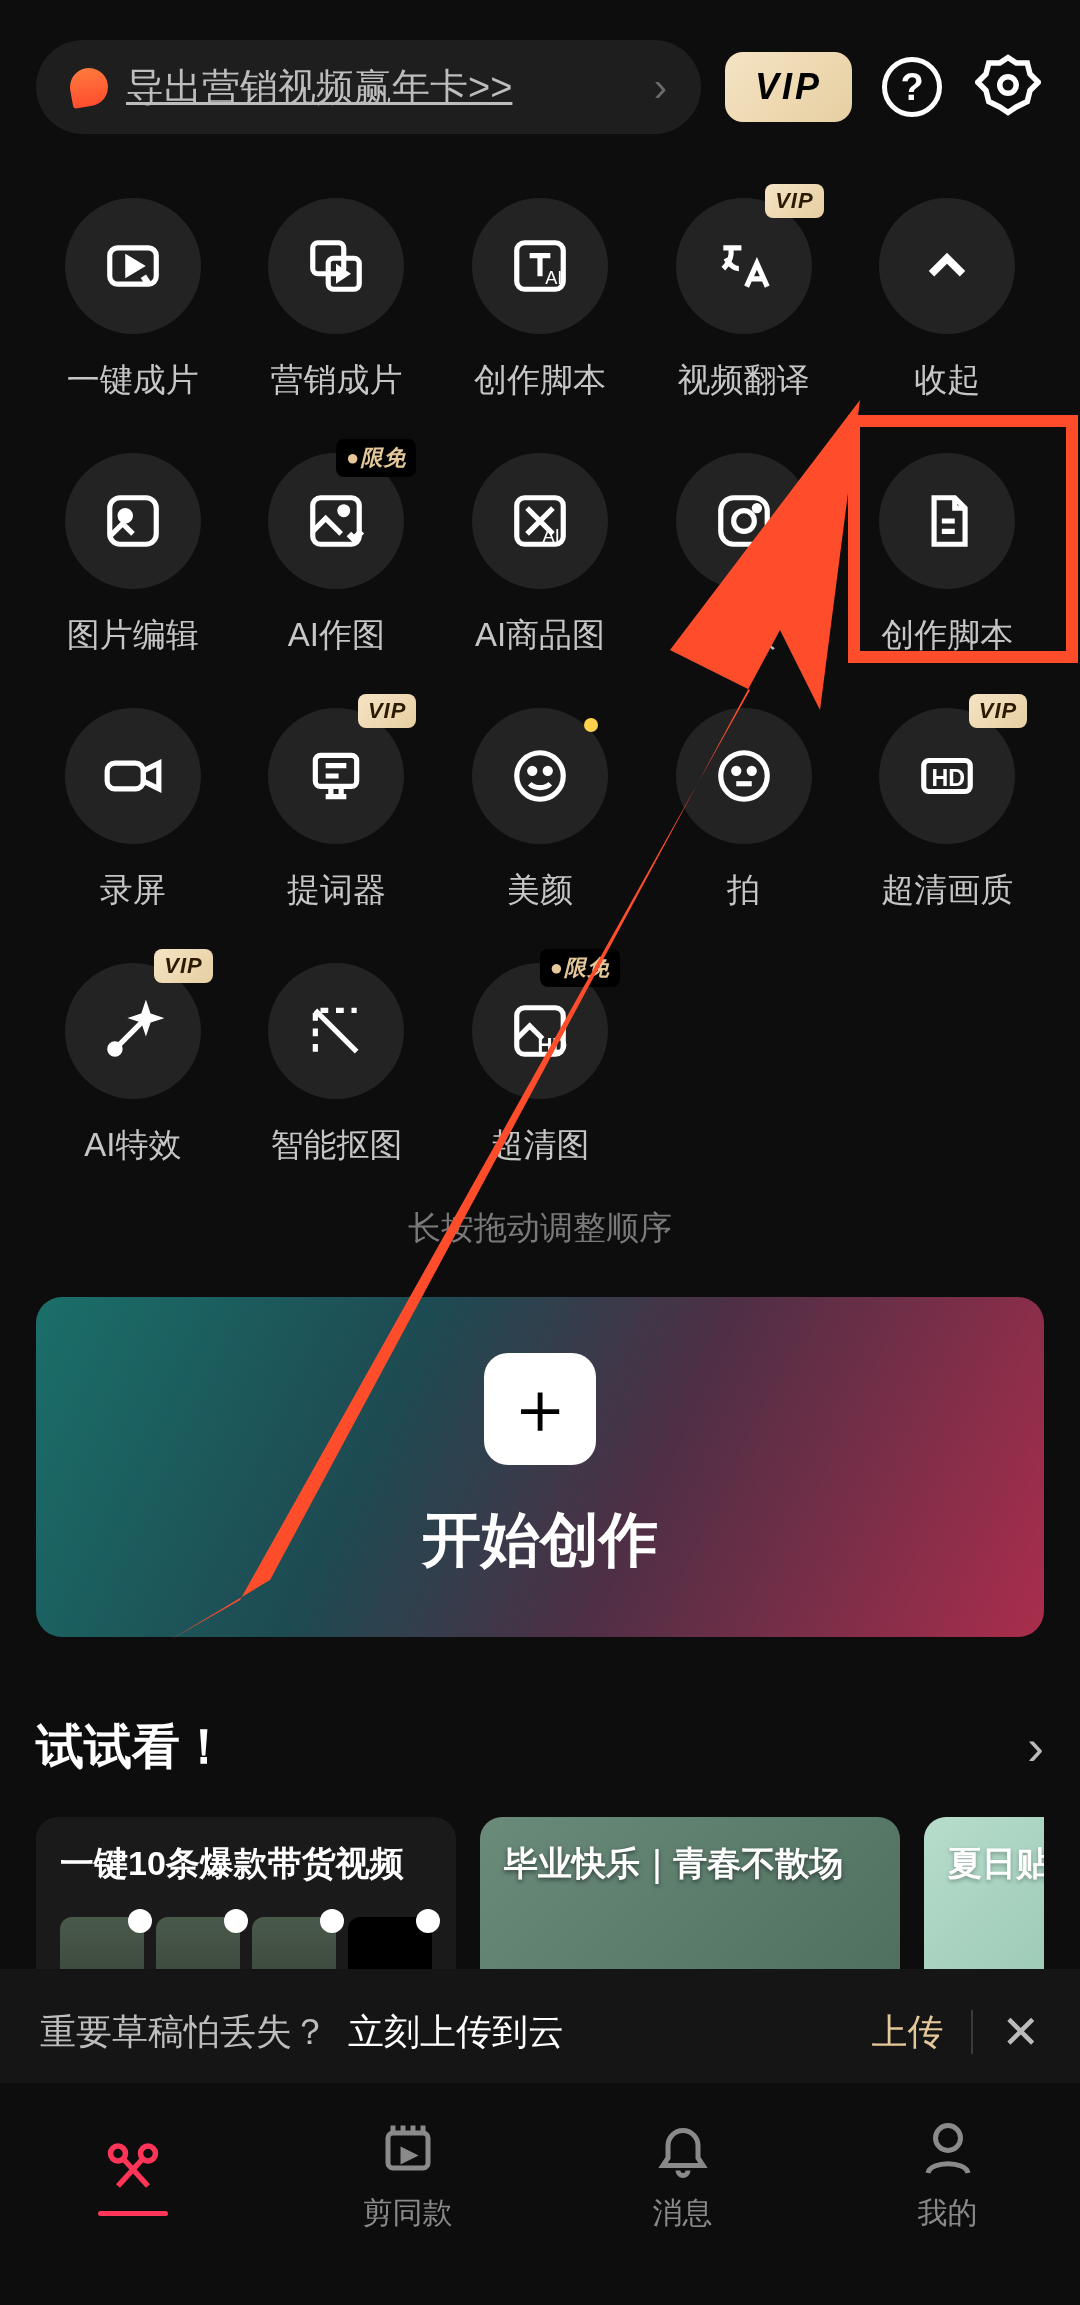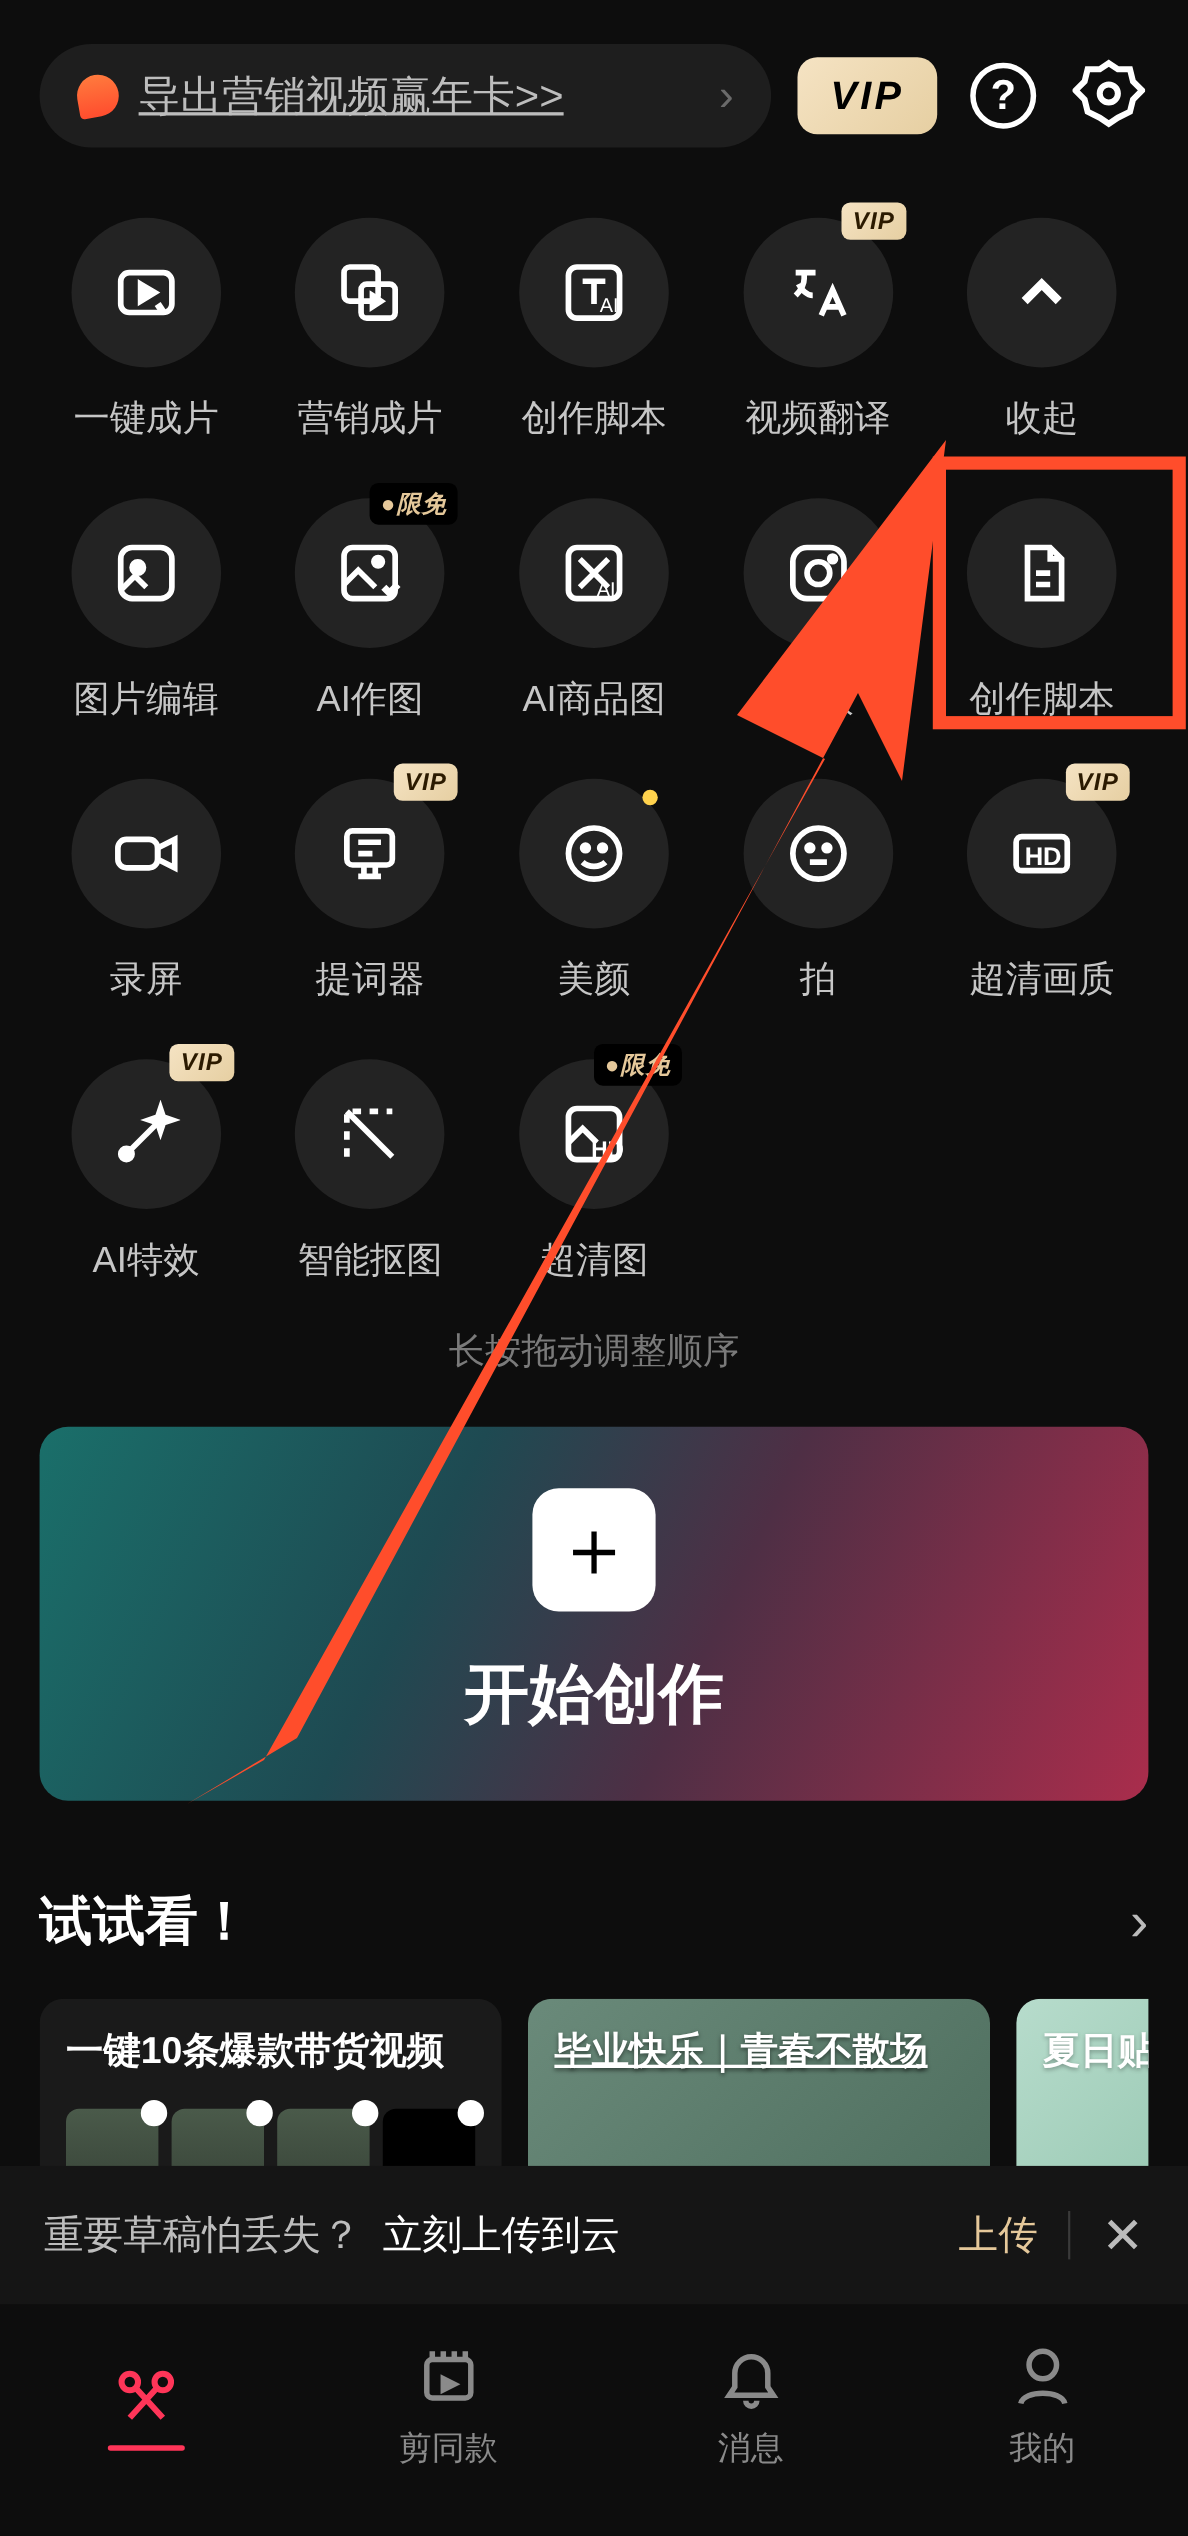--- a/index.html
+++ b/index.html
@@ -155,21 +155,21 @@
     .card1-thumb {
       flex: 1; height: 140px; background: linear-gradient(180deg,#4a5a4a,#2a332a);
       border-radius: 12px; position: relative;
     }
     .card1-thumb::after {
       content: ""; position: absolute; top: -8px; right: -8px;
       width: 24px; height: 24px; background: #fff; border-radius: 50%;
     }
     .card1-thumb-dark { background: #000; }
 
-    .card2 { background: linear-gradient(135deg,#6a8a7a,#4a6a5a); text-decoration: underline; }
+    .card2 { background: linear-gradient(135deg,#6a8a7a,#4a6a5a); }
     .card2-title { font-size: 34px; font-weight: 600; text-shadow: 0 2px 4px rgba(0,0,0,.5); }
     .card2-txt {
       position:absolute; bottom: 26px; left: 26px;
       font-size: 62px; color: rgba(255,255,255,.9);
       font-family: "Kaiti", "STKaiti", serif;
     }
 
     .card3 { flex:0 0 200px; background: linear-gradient(135deg,#b7dccc,#8cc0a8); }
     .card3-title { font-size: 34px; font-weight: 600; color:#fff; text-shadow: 0 2px 4px rgba(0,0,0,.3);}
     .card3-txt { position:absolute; bottom: 20px; left: 16px; font-size: 78px; color: #fffbe6; font-family: "Kaiti", serif; }
@@ -189,21 +189,21 @@
     .cloud-q { color: #bdbdbd; }
     .cloud-a { color: #ffffff; }
     .cloud-right { margin-left: auto; display: flex; align-items: center; gap: 28px; }
     .cloud-upload { color: #e5c89a; }
     .cloud-divider { width: 2px; height: 44px; background: #3a3a3a; }
     .cloud-close { font-size: 46px; color: #bbb; }
 
     
     .bottom-nav {
       position: absolute;
-      left: 0; right: 0; bottom: 0;
+      left: 0; right: 0; bottom: 12px;
       height: 210px;
       background: #0d0d0d;
       display: flex;
       align-items: center;
       justify-content: space-around;
       padding-bottom: 30px;
     }
     .nav-item {
       display: flex; flex-direction: column; align-items: center; gap: 10px;
       color: #8a8a8a; font-size: 30px;

